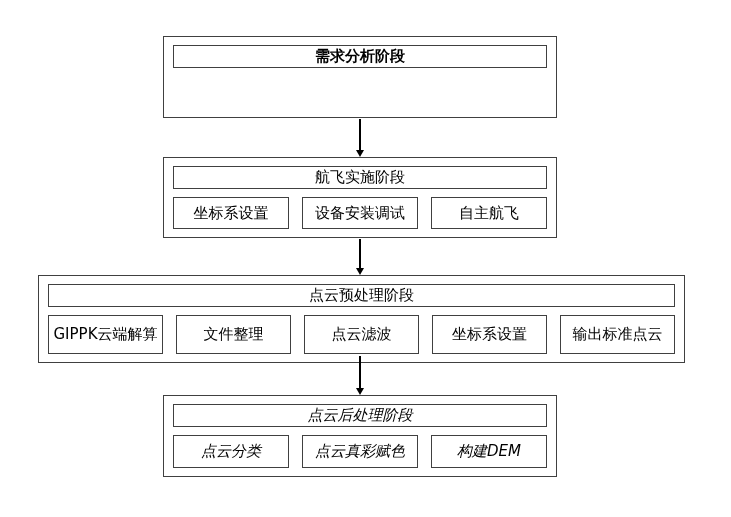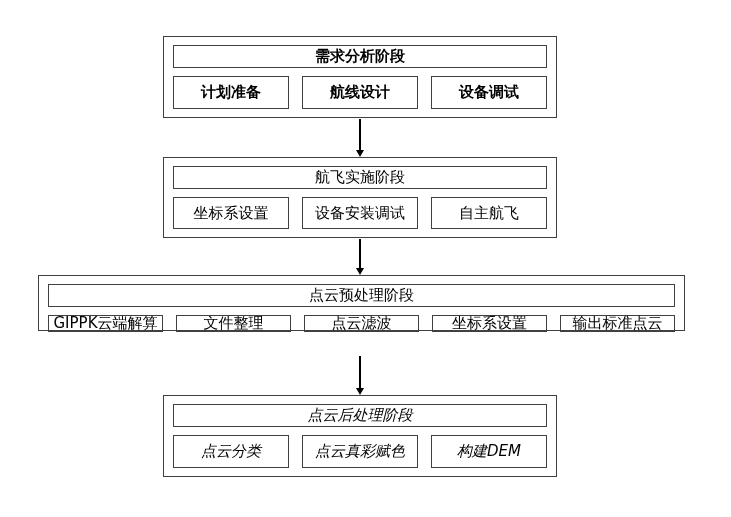--- a/index.html
+++ b/index.html
@@ -24,21 +24,21 @@
   .stage{
     position:absolute;
     border:1px solid var(--border);
     background:var(--background);
     padding:8px 9px;
     display:flex;
     flex-direction:column;
   }
   .stage-1{ left:163px; top:36px;  width:394px; height:82px;font-weight:bold; }
   .stage-2{ left:163px; top:157px; width:394px; height:81px; }
-  .stage-3{ left:38px;  top:275px; width:647px; height:56px; }
+  .stage-3{ left:38px;  top:275px; width:647px; height:88px;justify-content:flex-end; }
   .stage-4{ left:163px; top:395px; width:394px; height:82px;font-style:italic; }
   .stage-title-box{
     height:23px;
     border:1px solid var(--border);
     display:flex;
     align-items:center;
     justify-content:center;
     margin-bottom:8px;
     flex:none;
   }
@@ -89,31 +89,20 @@
   }
 </style>
 </head>
 <body>
 
 <div class="canvas">
 
   <div class="stage stage-1">
     <div class="stage-title-box">
       <span>需求分析阶段</span>
-    </div>
-    <div class="stage-items">
-      <div class="step-box">
-        <span>计划准备</span>
-      </div>
-      <div class="step-box">
-        <span>航线设计</span>
-      </div>
-      <div class="step-box">
-        <span>设备调试</span>
-      </div>
     </div>
   </div>
 
   <div class="arrow arrow-1">
     <div class="arrow-line"></div>
     <div class="arrow-head"></div>
   </div>
 
   <div class="stage stage-2">
     <div class="stage-title-box">

